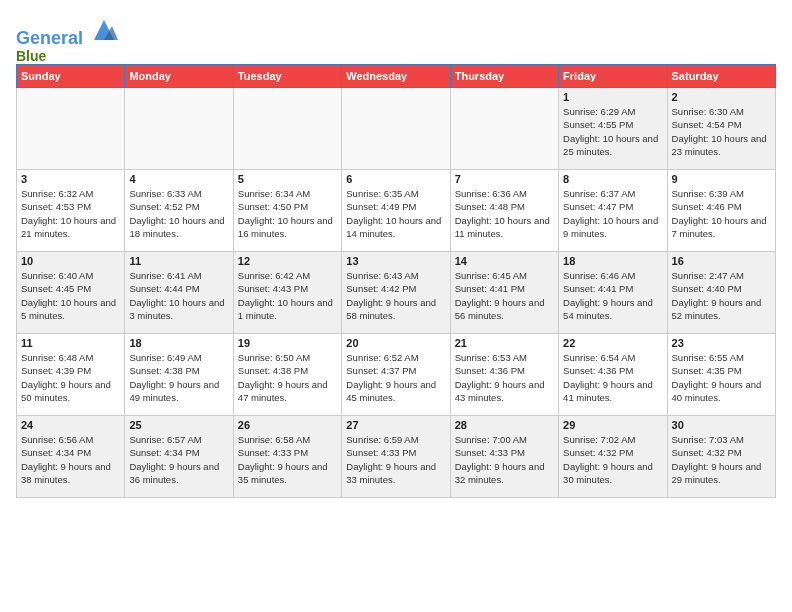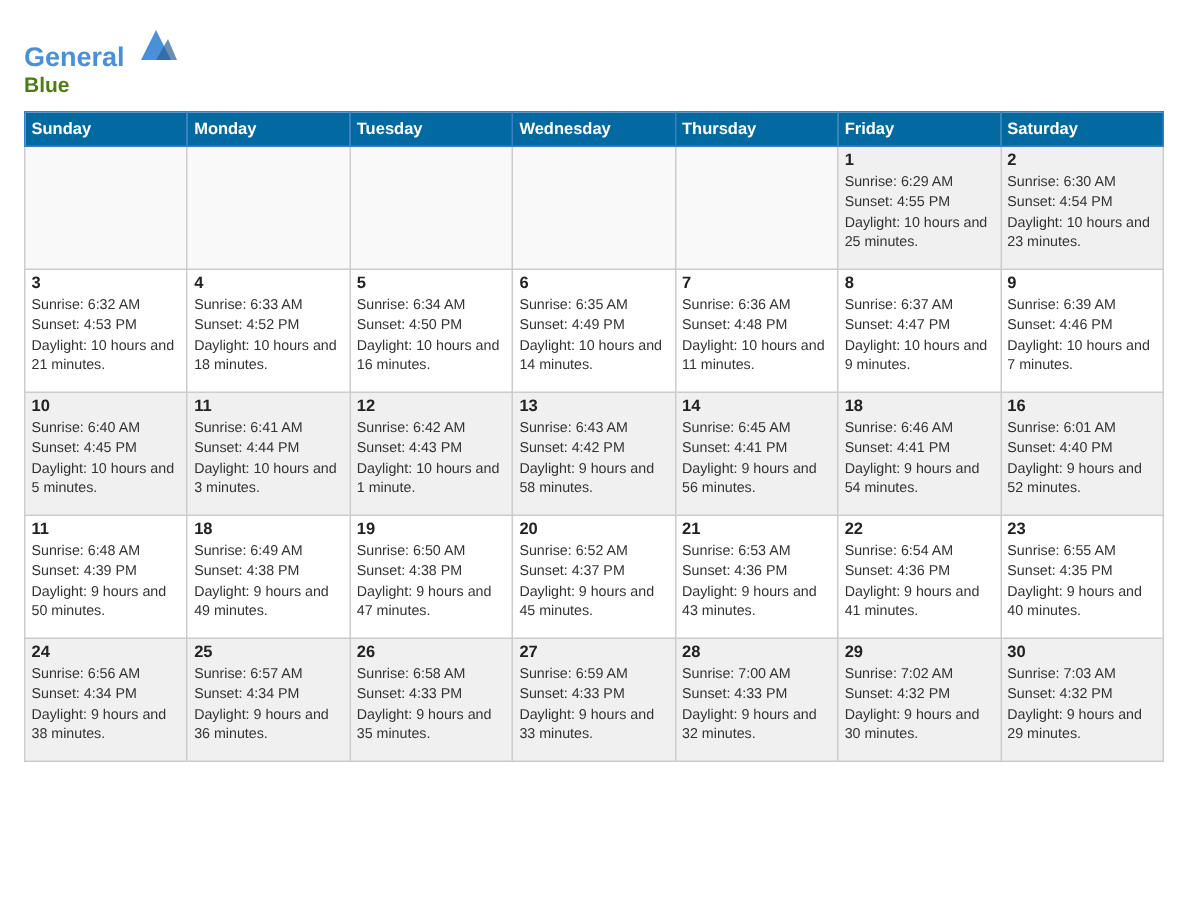--- a/index.html
+++ b/index.html
@@ -12,21 +12,20 @@
     }
     .page {
       width: 792px;
       height: 612px;
       padding: 16px;
     }
     .header {
       display: flex;
       justify-content: space-between;
       align-items: flex-start;
-      margin-bottom: 10px;
     }
     .logo {
       display: flex;
       align-items: center;
     }
     .logo-text {
       font-size: 18px;
       font-weight: bold;
       color: #333;
       line-height: 1.1;
@@ -50,21 +49,21 @@
     .subtitle {
       font-size: 14px;
       color: #555;
     }
     .calendar {
       width: 100%;
       border-collapse: collapse;
       font-size: 10px;
     }
     .calendar th {
-      background-color: #0369a1;
+      background-color: #ef4444;
       color: #fff;
       padding: 5px 4px;
       text-align: left;
       font-size: 11px;
       font-weight: bold;
       border: 1px solid #3a7fc1;
     }
     .calendar td {
       border: 1px solid #ccc;
       vertical-align: top;
@@ -218,21 +217,21 @@
 Daylight: 9 hours and 56 minutes.</div>
           </td>
           <td class="shaded">
             <div class="day-num">18</div>
             <div class="day-info" style="white-space: pre-line;">Sunrise: 6:46 AM
 Sunset: 4:41 PM
 Daylight: 9 hours and 54 minutes.</div>
           </td>
           <td class="shaded">
             <div class="day-num">16</div>
-            <div class="day-info" style="white-space: pre-line;">Sunrise: 6:01 AM
+            <div class="day-info" style="white-space: pre-line;">Sunrise: 2:47 AM
 Sunset: 4:40 PM
 Daylight: 9 hours and 52 minutes.</div>
           </td>
         </tr>
         <tr>
           <td>
             <div class="day-num">11</div>
             <div class="day-info" style="white-space: pre-line;">Sunrise: 6:48 AM
 Sunset: 4:39 PM
 Daylight: 9 hours and 50 minutes.</div>

